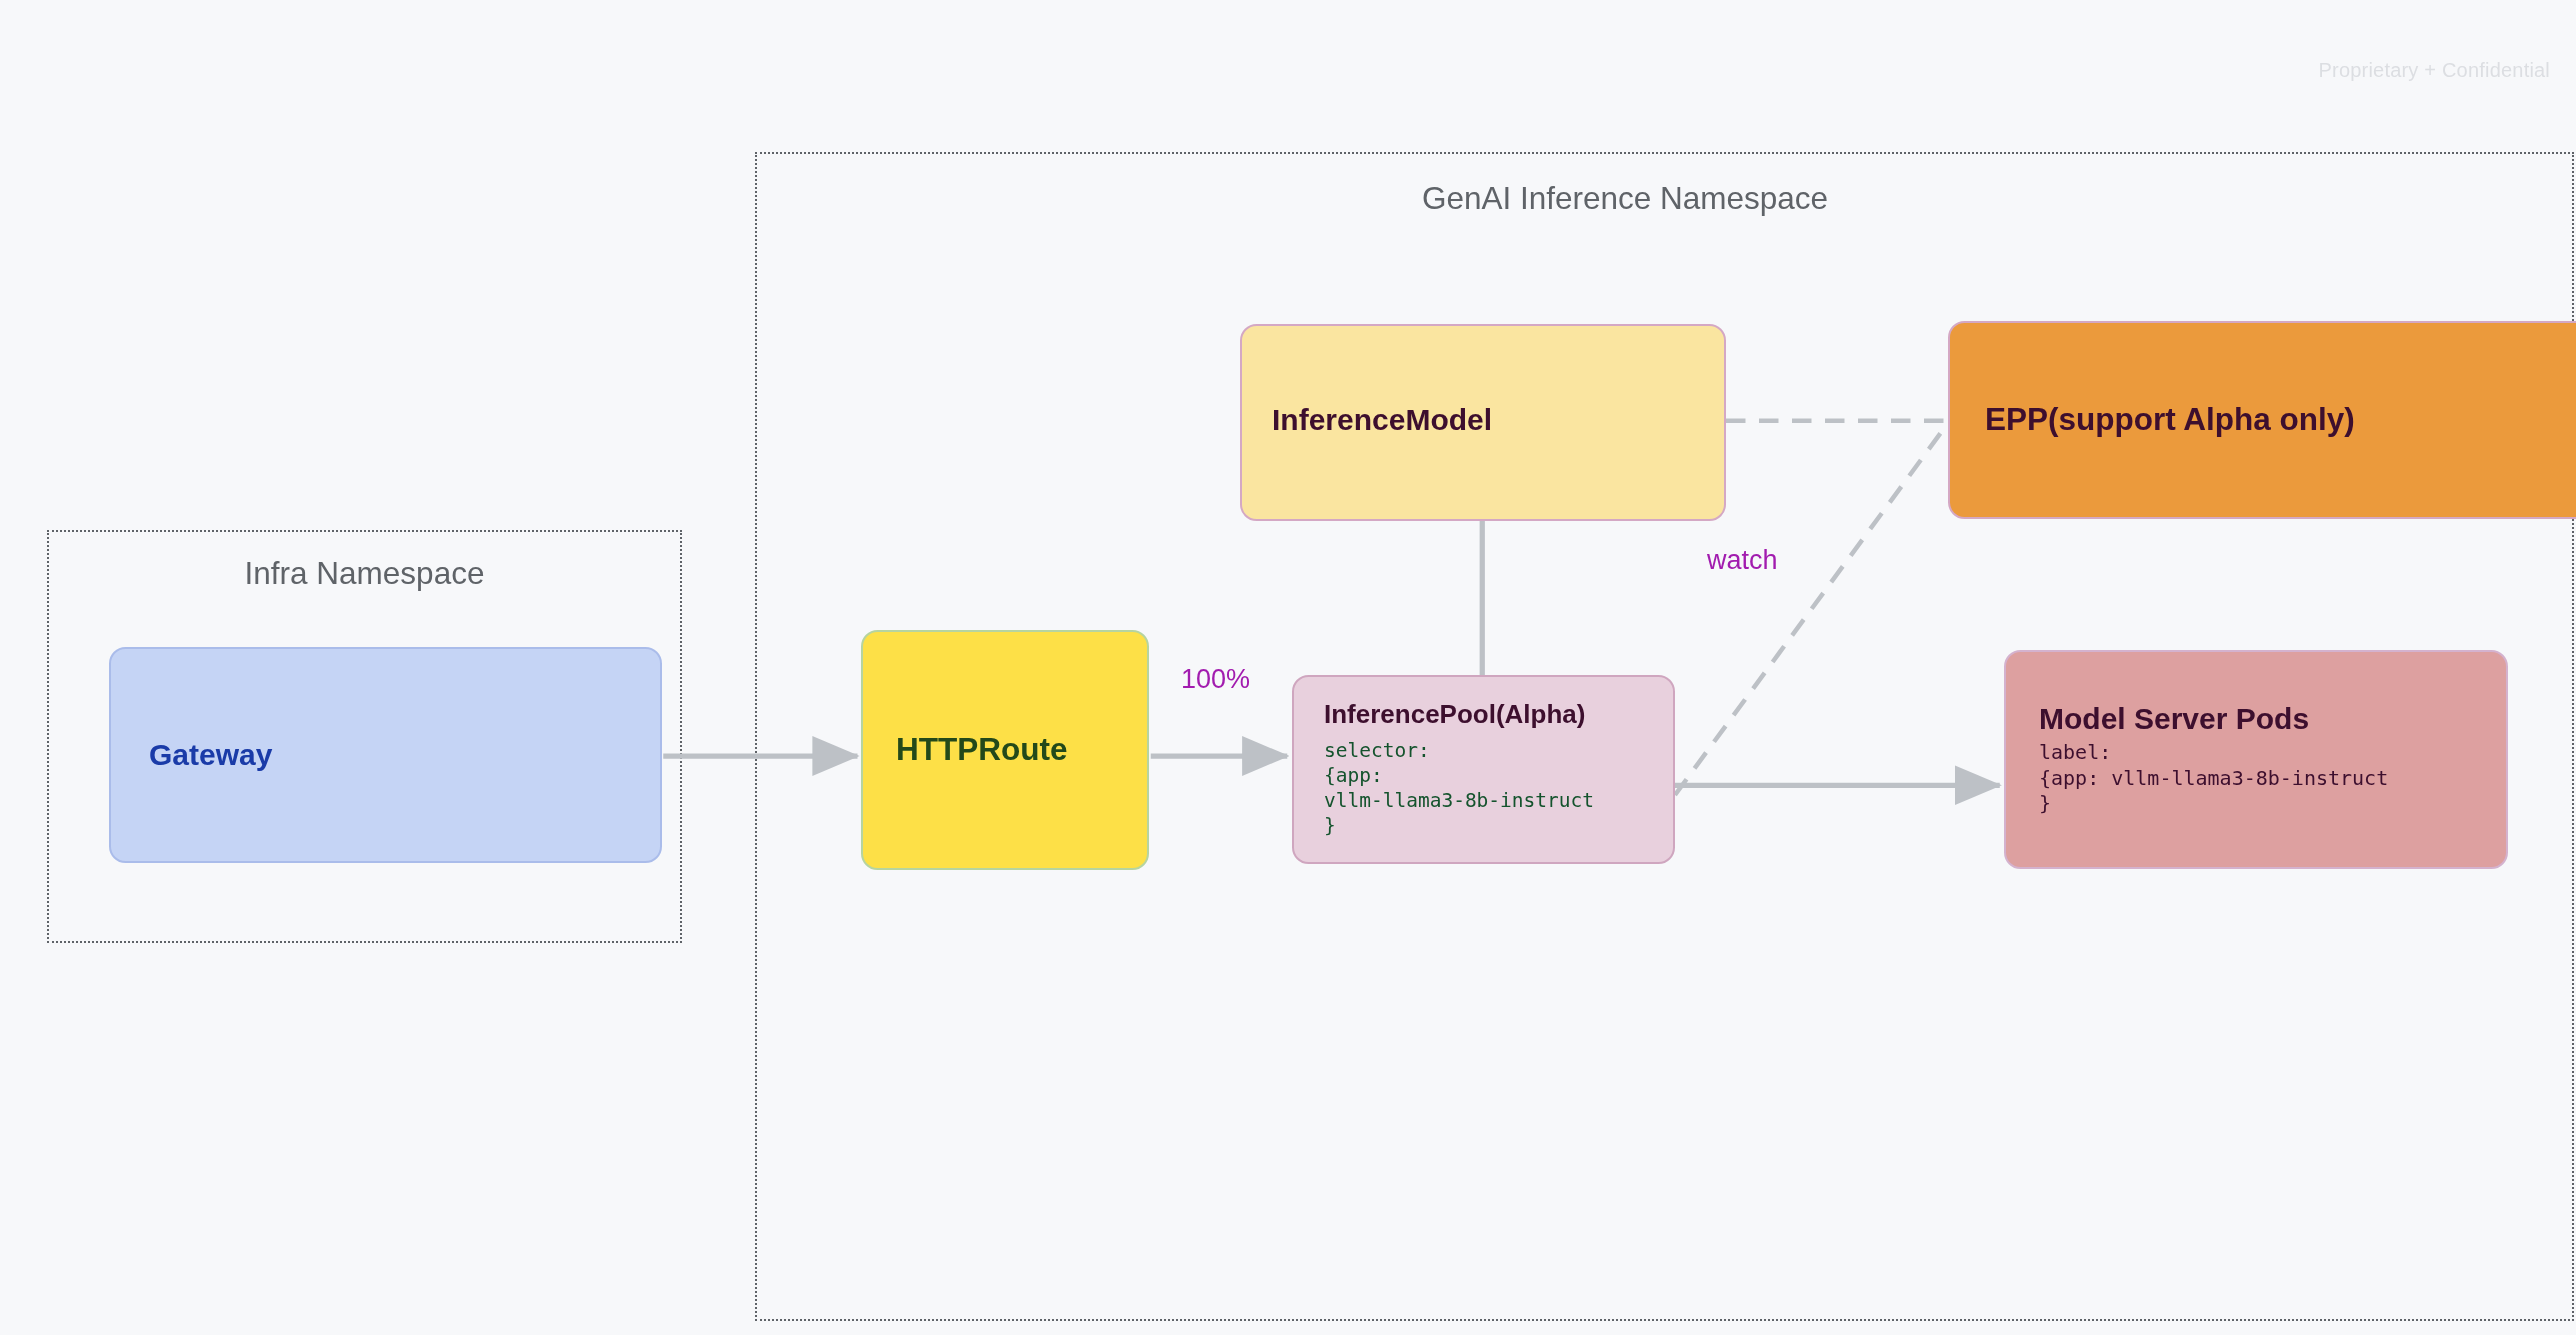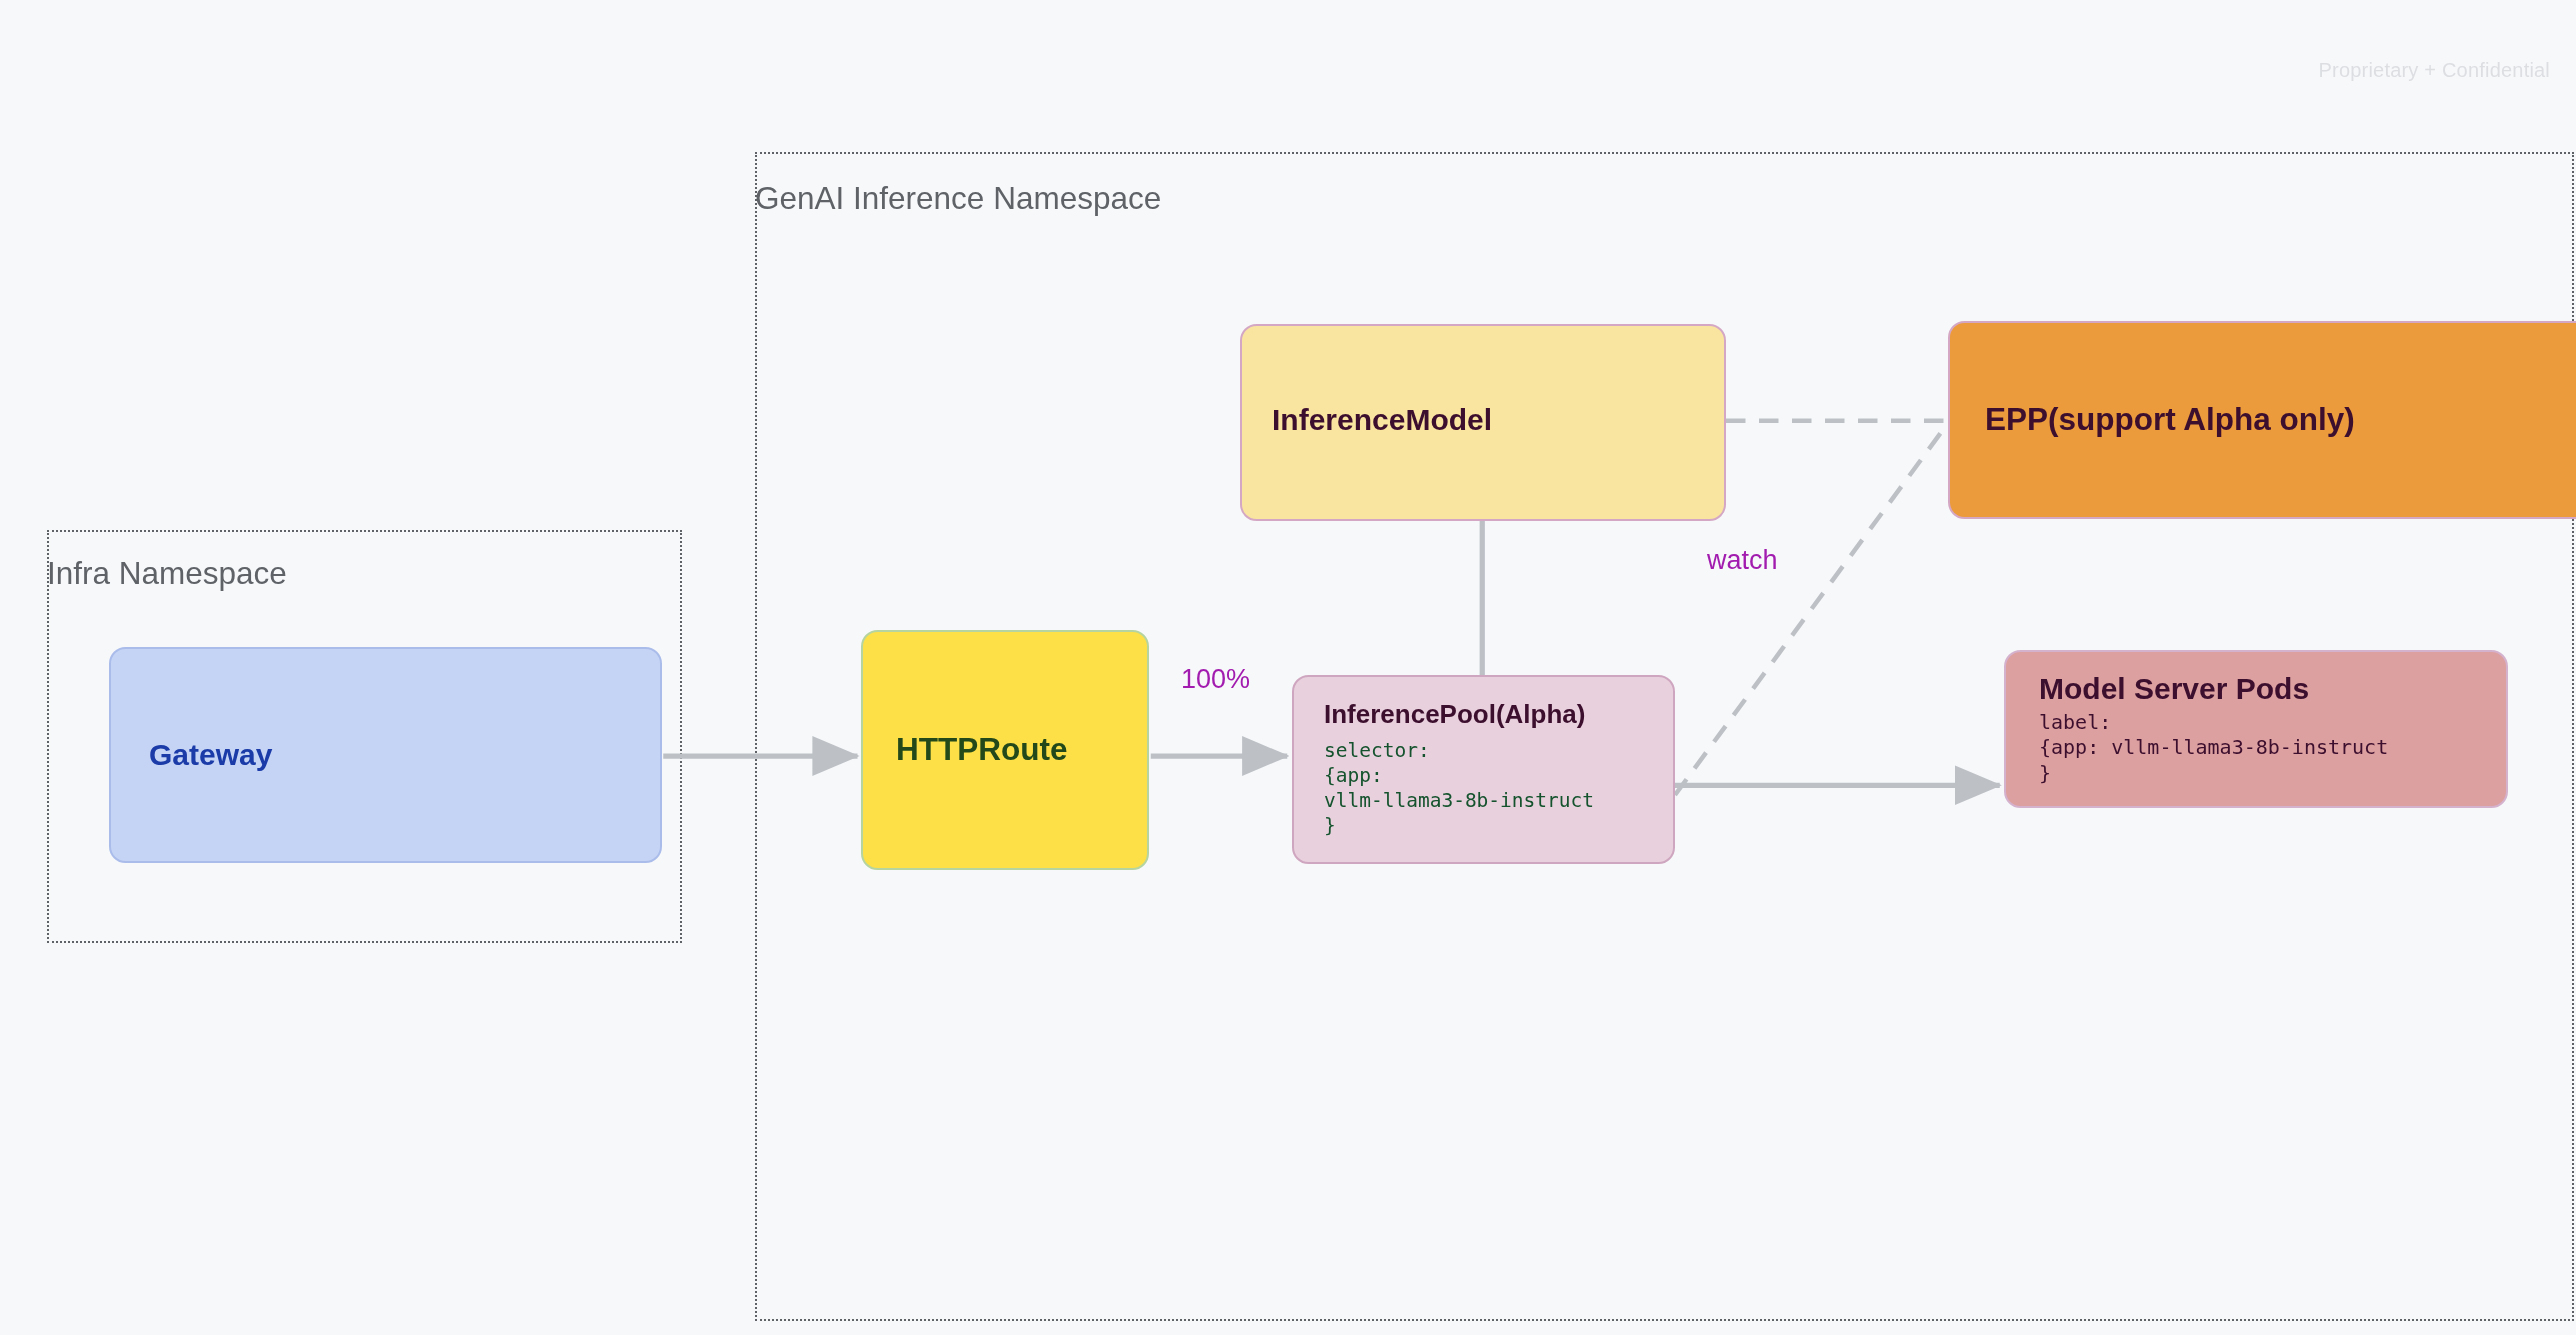--- a/index.html
+++ b/index.html
@@ -30,21 +30,21 @@
     position: absolute;
     border: 2.3px dotted #5f6368;
     box-sizing: border-box;
     background: transparent;
   }
   .ns-title {
     position: absolute;
     font-size: 31.5px;
     color: #5f6368;
     white-space: nowrap;
-    text-align: left;
+    text-align: center;
   }
   .node {
     position: absolute;
     box-sizing: border-box;
     border-radius: 16.5px;
     display: flex;
     flex-direction: column;
     justify-content: center;
     overflow: hidden;
   }
@@ -96,21 +96,21 @@
   
   #epp {
     left: 1948px; top: 321px; width: 652px; height: 198px;
     background: #eb9a3c;
     border: 2.3px solid #d4a8c4;
     padding-left: 35px;
   }
   #epp .title { font-size: 31.5px; color: #3d0f2e; }
   
   #modelserverpods {
-    left: 2004px; top: 650px; width: 504px; height: 158px;
+    left: 2004px; top: 650px; width: 504px; height: 219px;
     background: #dda0a0;
     border: 2.3px solid #d4b2ce;
     padding-left: 33px;
   }
   #modelserverpods .title { font-size: 30px; color: #3d0f2e; margin-bottom: 4.5px; }
   #modelserverpods .mono { font-size: 20px; color: #3d0f2e; }
 
   .edge-label {
     position: absolute;
     font-size: 27px;

